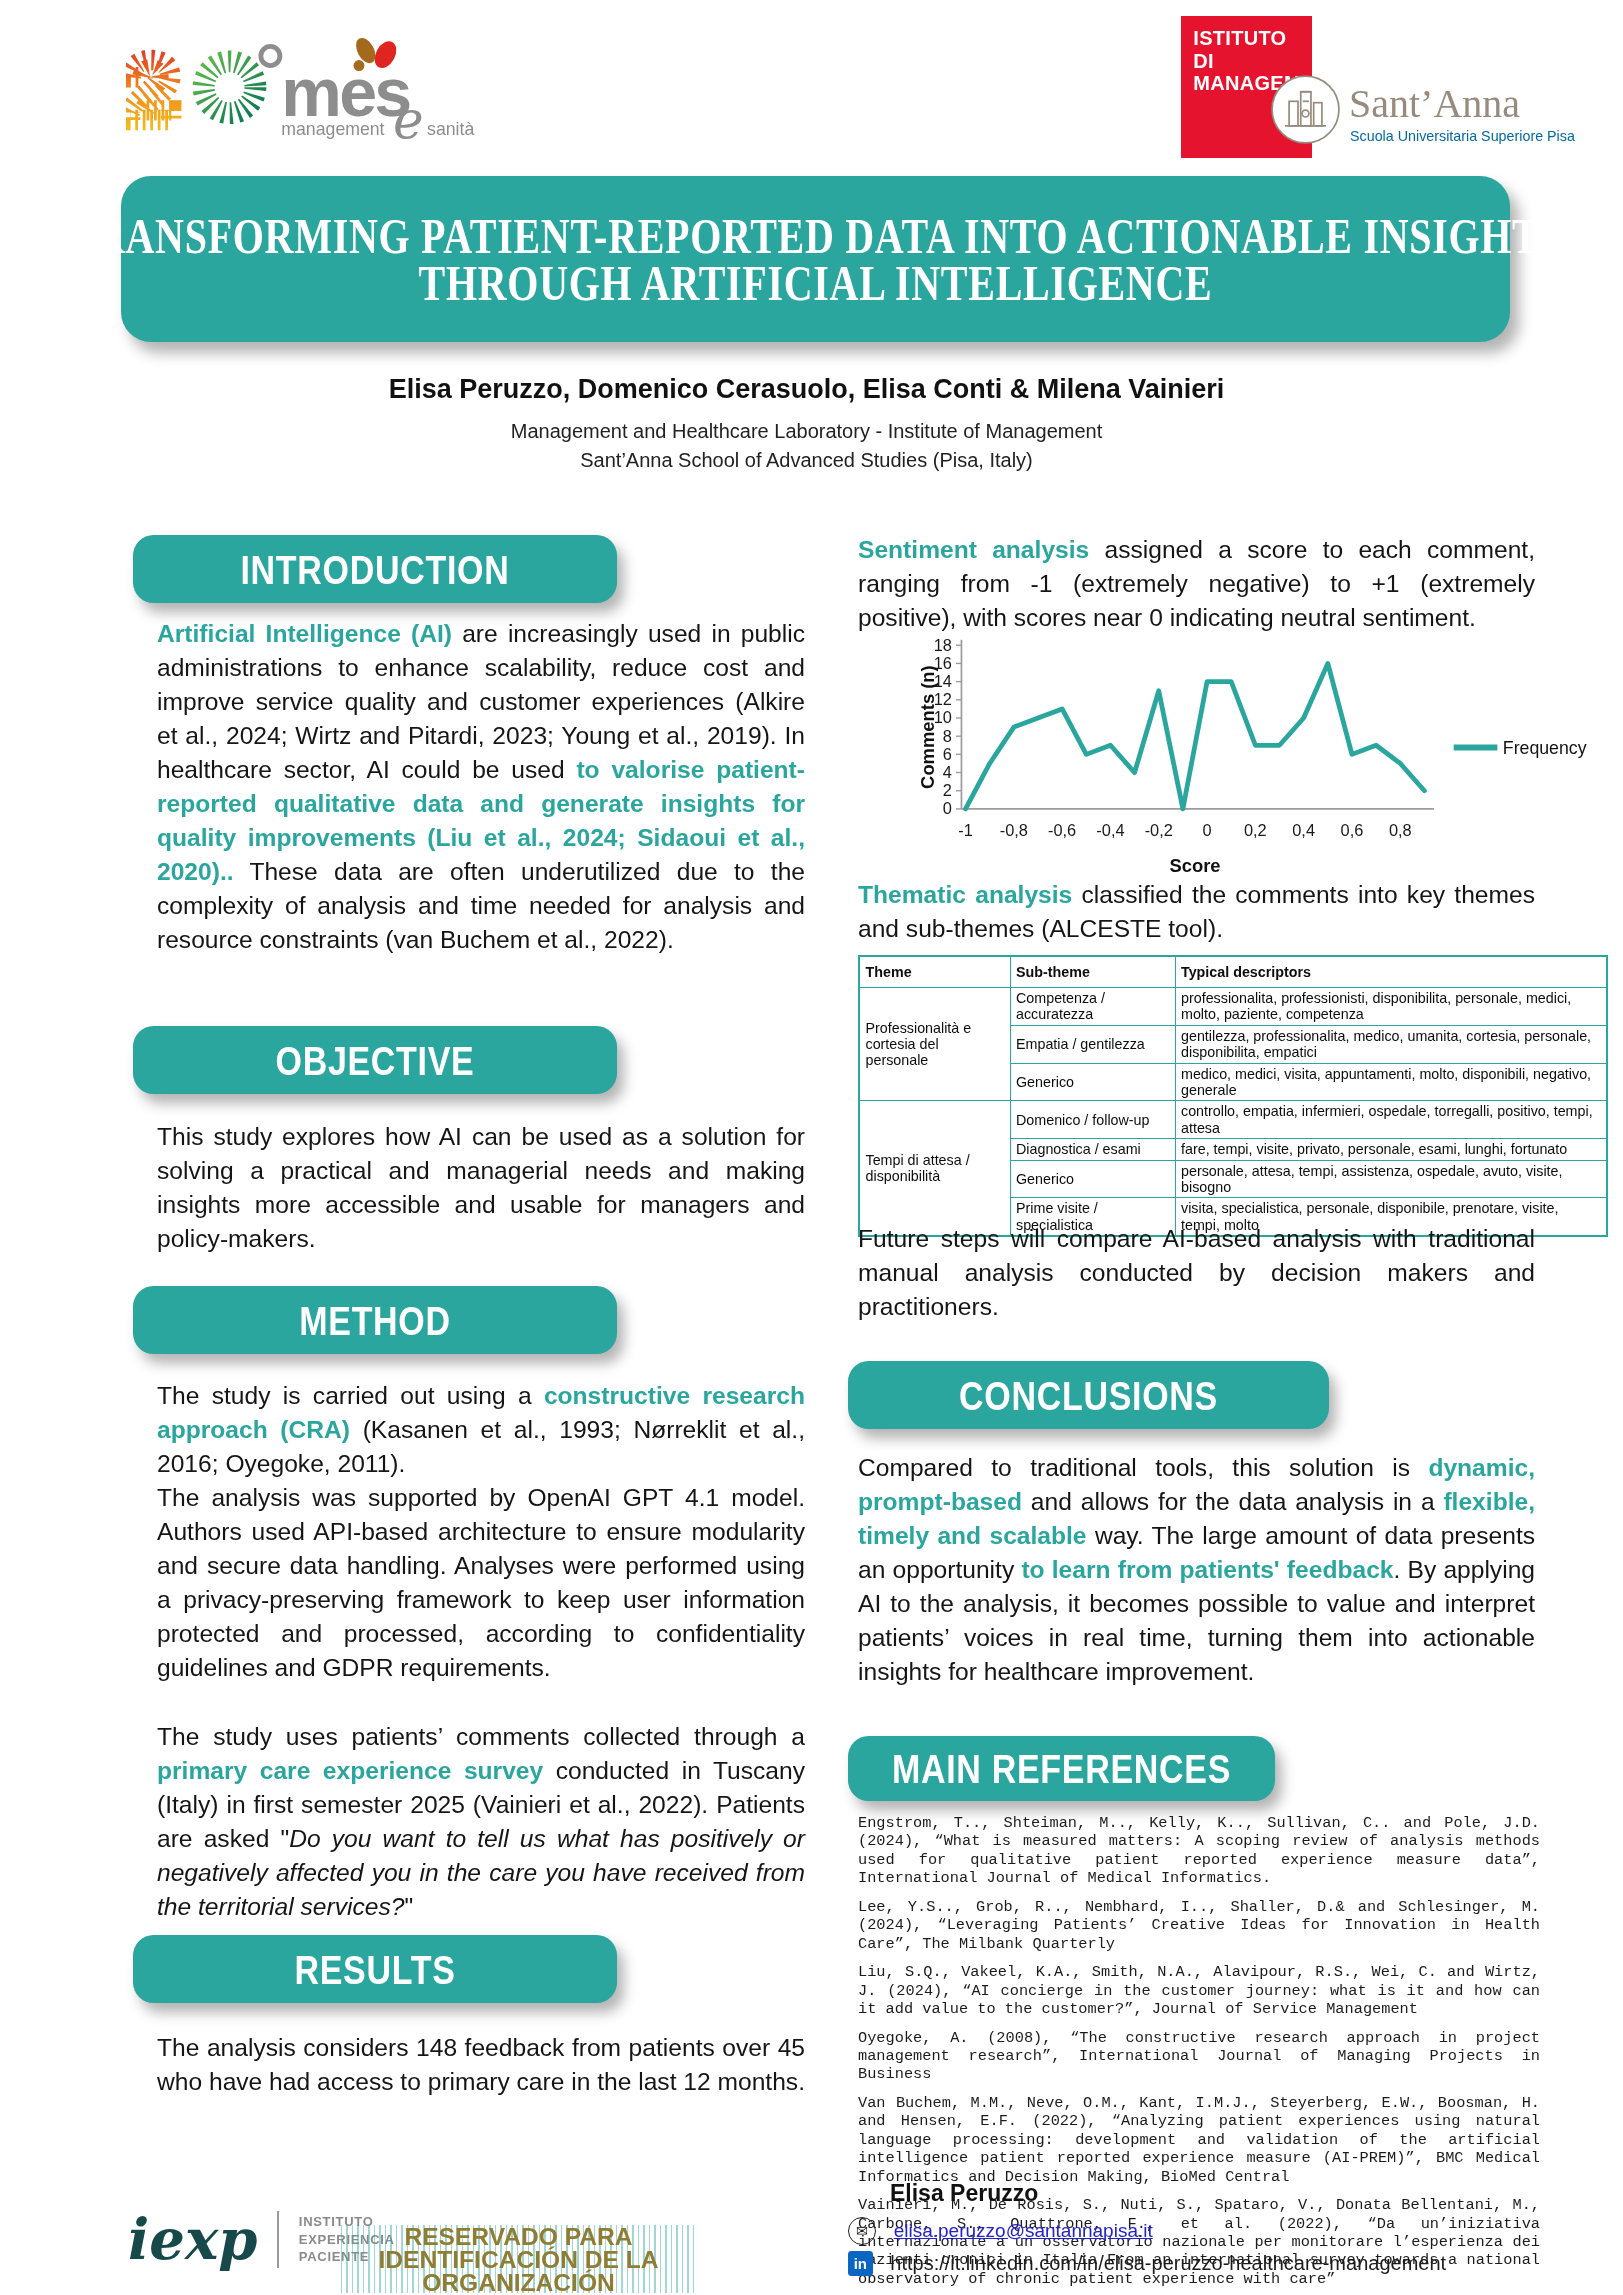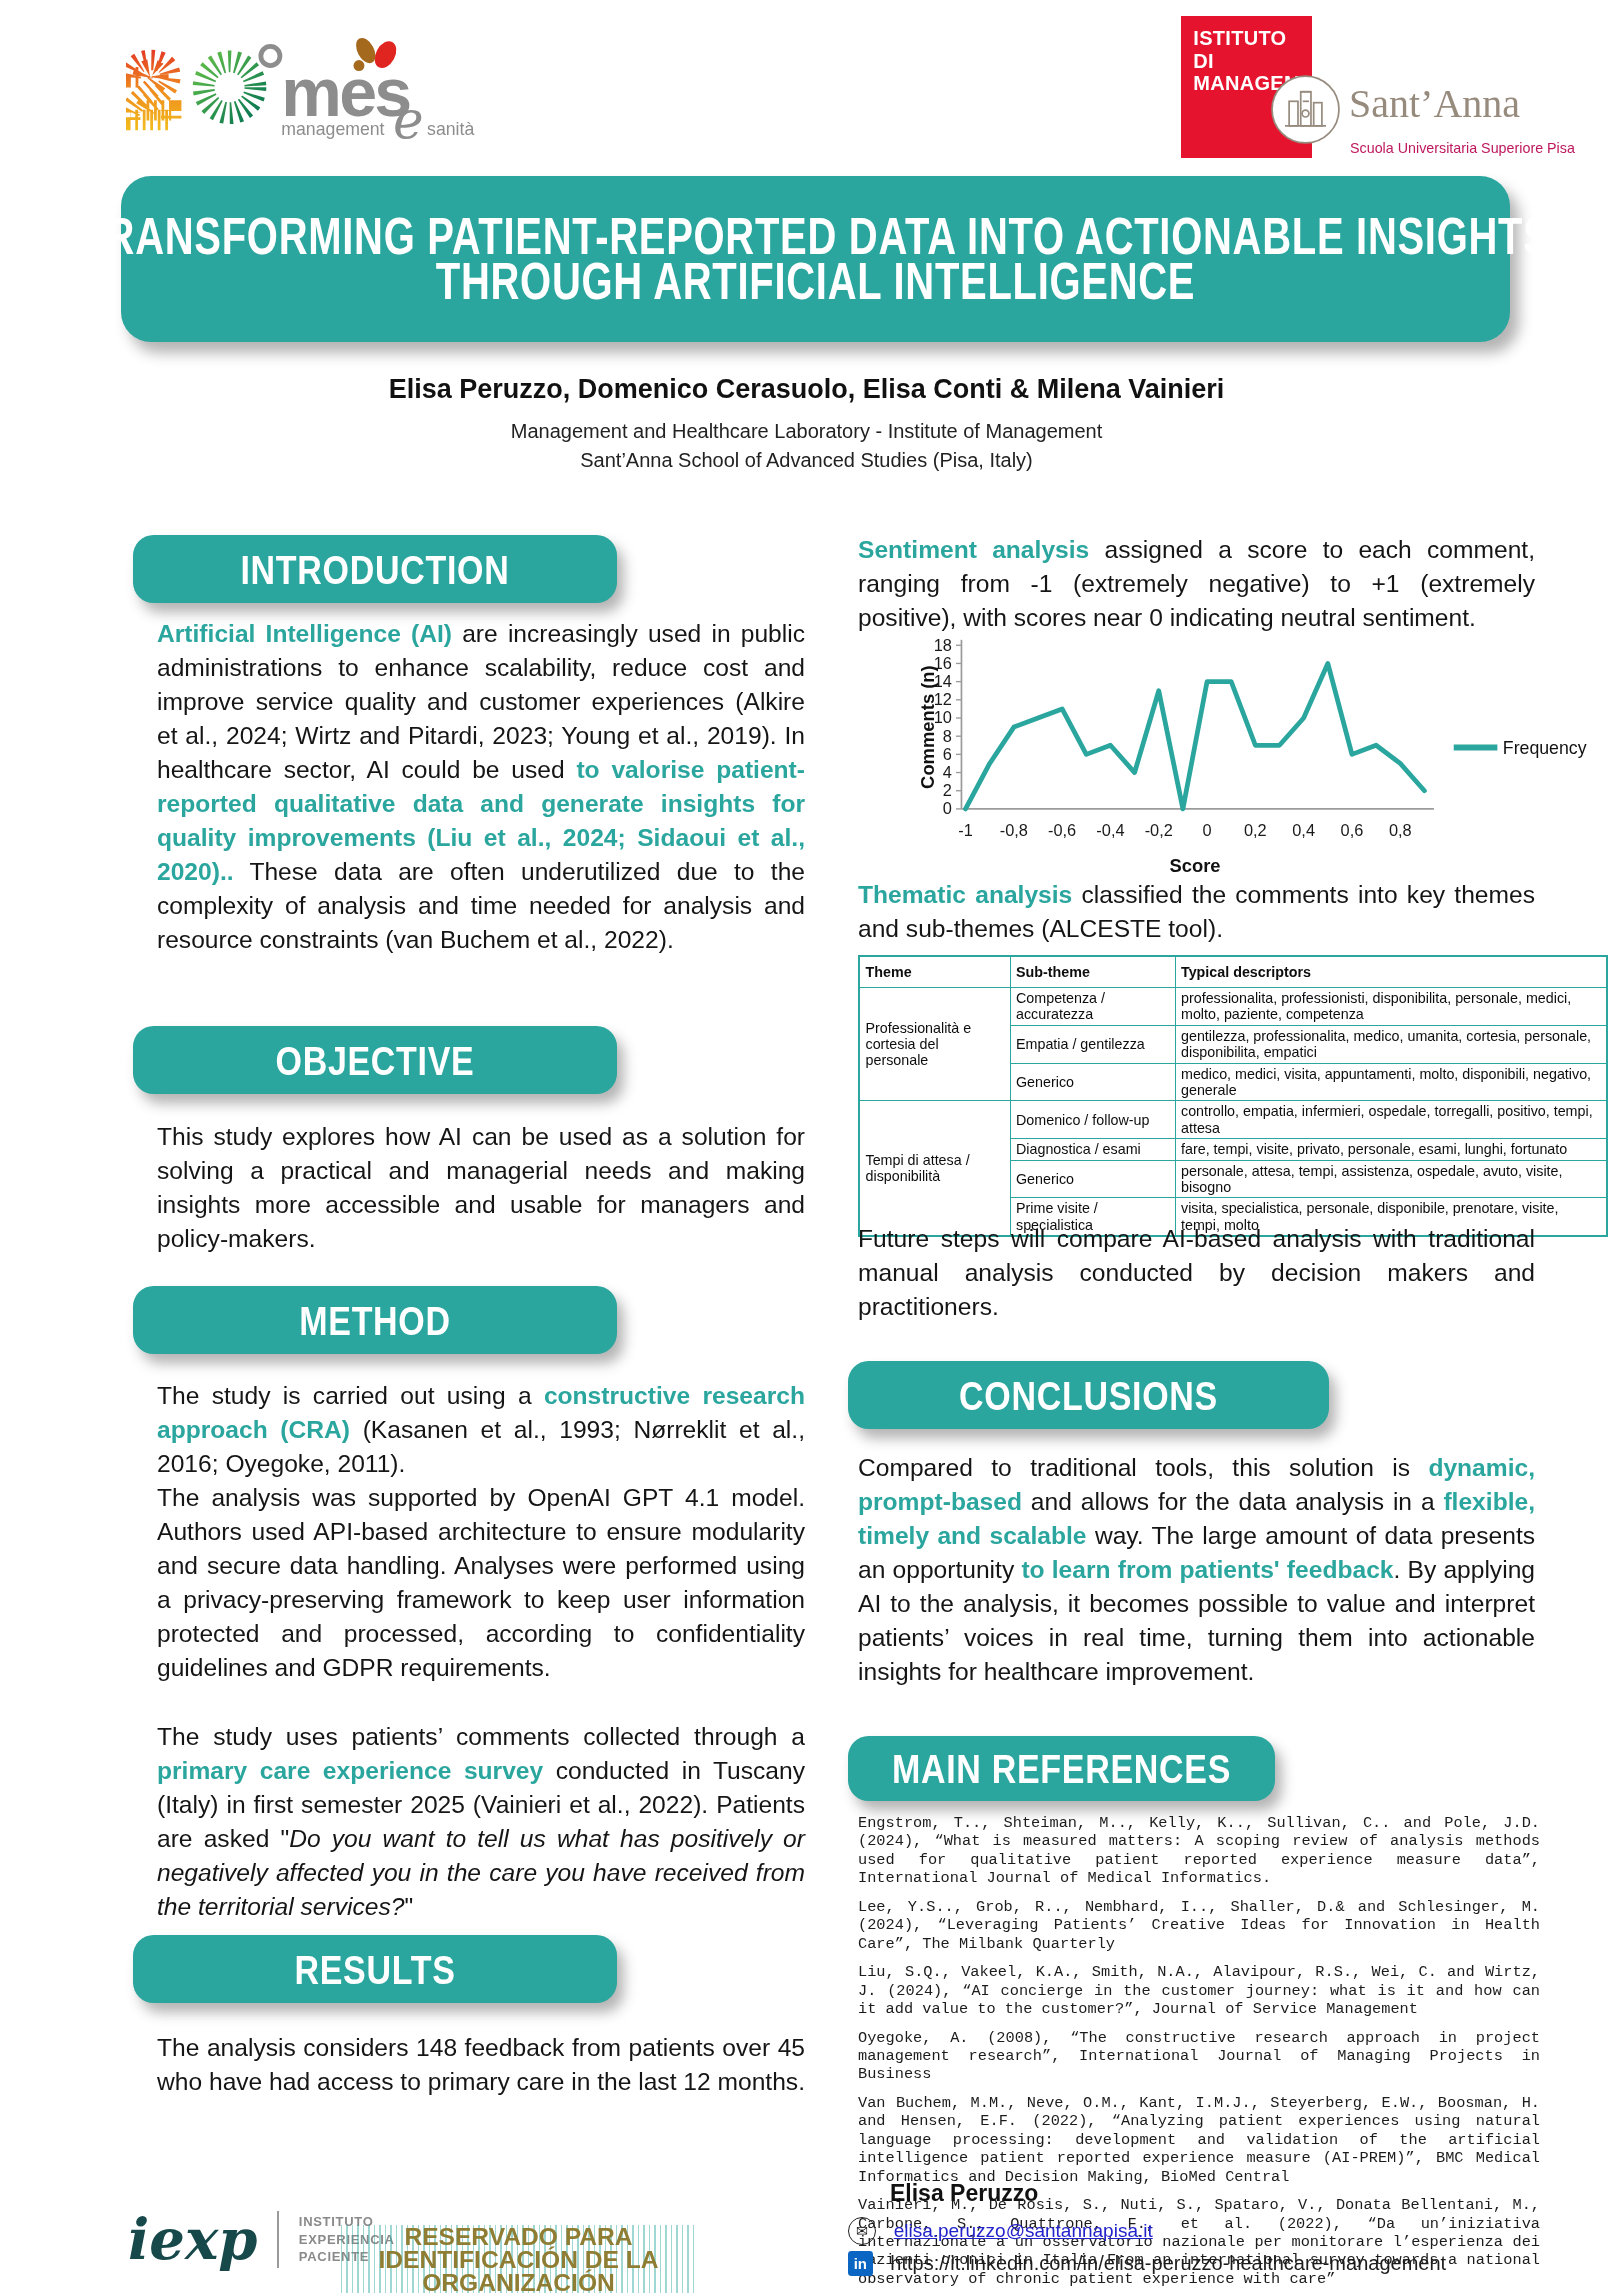--- a/index.html
+++ b/index.html
@@ -8,21 +8,21 @@
 
   
   .hbox{position:absolute;background:var(--teal,#2aa69e);border-radius:20.5px;color:#fff;
     display:flex;align-items:center;justify-content:center;
     box-shadow:6.8px 9.5px 12.3px rgba(40,40,40,.35);}
   .hbox span{font-weight:800;font-size:34px;letter-spacing:0.7px;transform:scaleY(1.22);}
 
   .title-banner{position:absolute;left:121px;top:176px;width:1389px;height:166px;
     background:var(--teal,#2aa69e);border-radius:30px;display:flex;flex-direction:column;
     align-items:center;justify-content:center;
-    box-shadow:8.2px 11px 13.6px rgba(40,40,40,.35);}
+    box-shadow:8.2px 11px 13.6px rgba(40,40,40,.35);font-family:Liberation Serif, serif;}
   .title-banner span{color:#fff;font-weight:800;font-size:40px;letter-spacing:0.7px;
     transform:scaleY(1.28);white-space:nowrap;}
 
   
   .authors{position:absolute;left:0;top:374px;width:1533px;text-align:center;color:#111;padding-left:40px;}
   .authors .names{font-size:27px;font-weight:700;margin-bottom:12.3px;}
   .authors .affil{font-size:20px;line-height:29px;color:#222;}
 
   
   .para{position:absolute;font-size:24.6px;line-height:34px;text-align:justify;color:#151515;}
@@ -46,21 +46,21 @@
   .chart-box svg text{font-family:"Liberation Sans", sans-serif;}
 
   
   .mes-logo{position:absolute;left:126px;top:35px;width:361px;height:106px;}
   .im-badge{position:absolute;left:1181px;top:16.4px;width:131px;height:142px;
     background:var(--red,#e5132d);color:#fff;font-weight:800;font-size:20px;line-height:22.5px;
     padding:11px 0 0 12.3px;box-sizing:border-box;white-space:pre-line;letter-spacing:0.3px;}
   .crest{position:absolute;left:1270px;top:74px;width:71px;height:71px;}
   .sa-name{position:absolute;left:1349px;top:80px;font-family:"Liberation Serif",serif;
     font-size:40px;color:var(--taupe,#978b7e);}
-  .sa-sub{position:absolute;left:1350px;top:128px;font-size:14.3px;color:#be185d;margin-top:12px;}
+  .sa-sub{position:absolute;left:1350px;top:128px;font-size:14.3px;color:#0369a1;}
 
   
   .iexp{position:absolute;left:128px;top:2211px;display:flex;align-items:center;gap:20px;}
   .iexp .word{font-family:"DejaVu Serif",serif;font-style:italic;font-weight:700;
     font-size:56px;color:#17484a;line-height:55px;}
   .iexp .rule{width:1.4px;height:57px;background:#9a9a9a;}
   .iexp .side{font-size:13px;font-weight:700;color:#8a8a8a;line-height:17.7px;
     white-space:pre-line;letter-spacing:0.7px;}
   .reservado{position:absolute;left:341px;top:2225px;width:355px;height:68px;
     background:repeating-linear-gradient(90deg, rgba(42,166,158,.45) 0 1.4px, rgba(255,255,255,0) 1.4px 5.5px);

